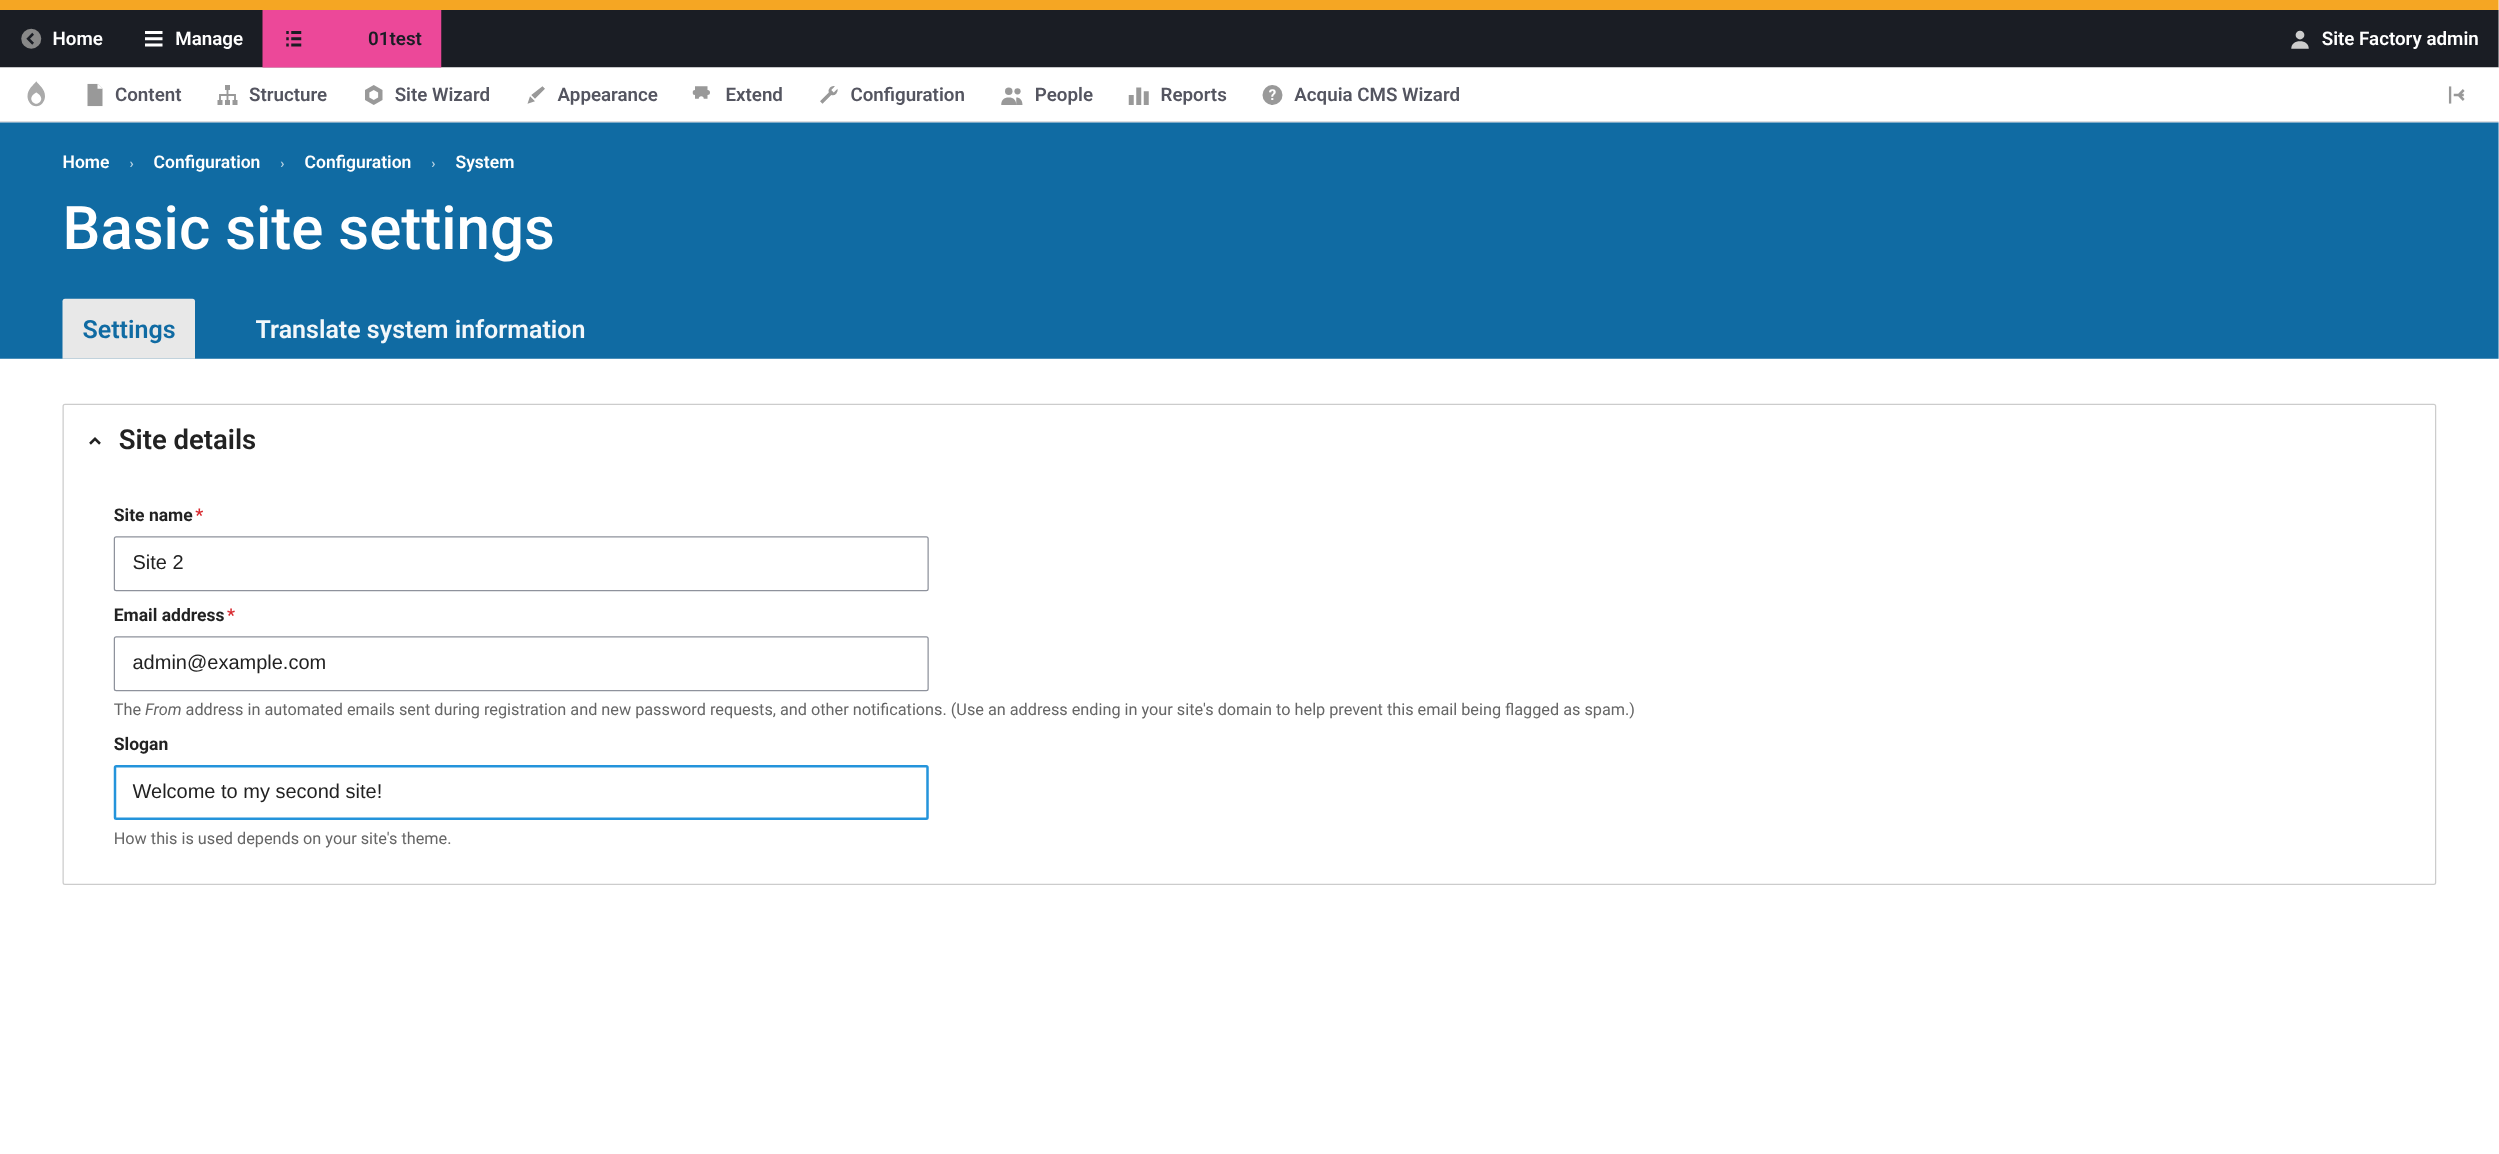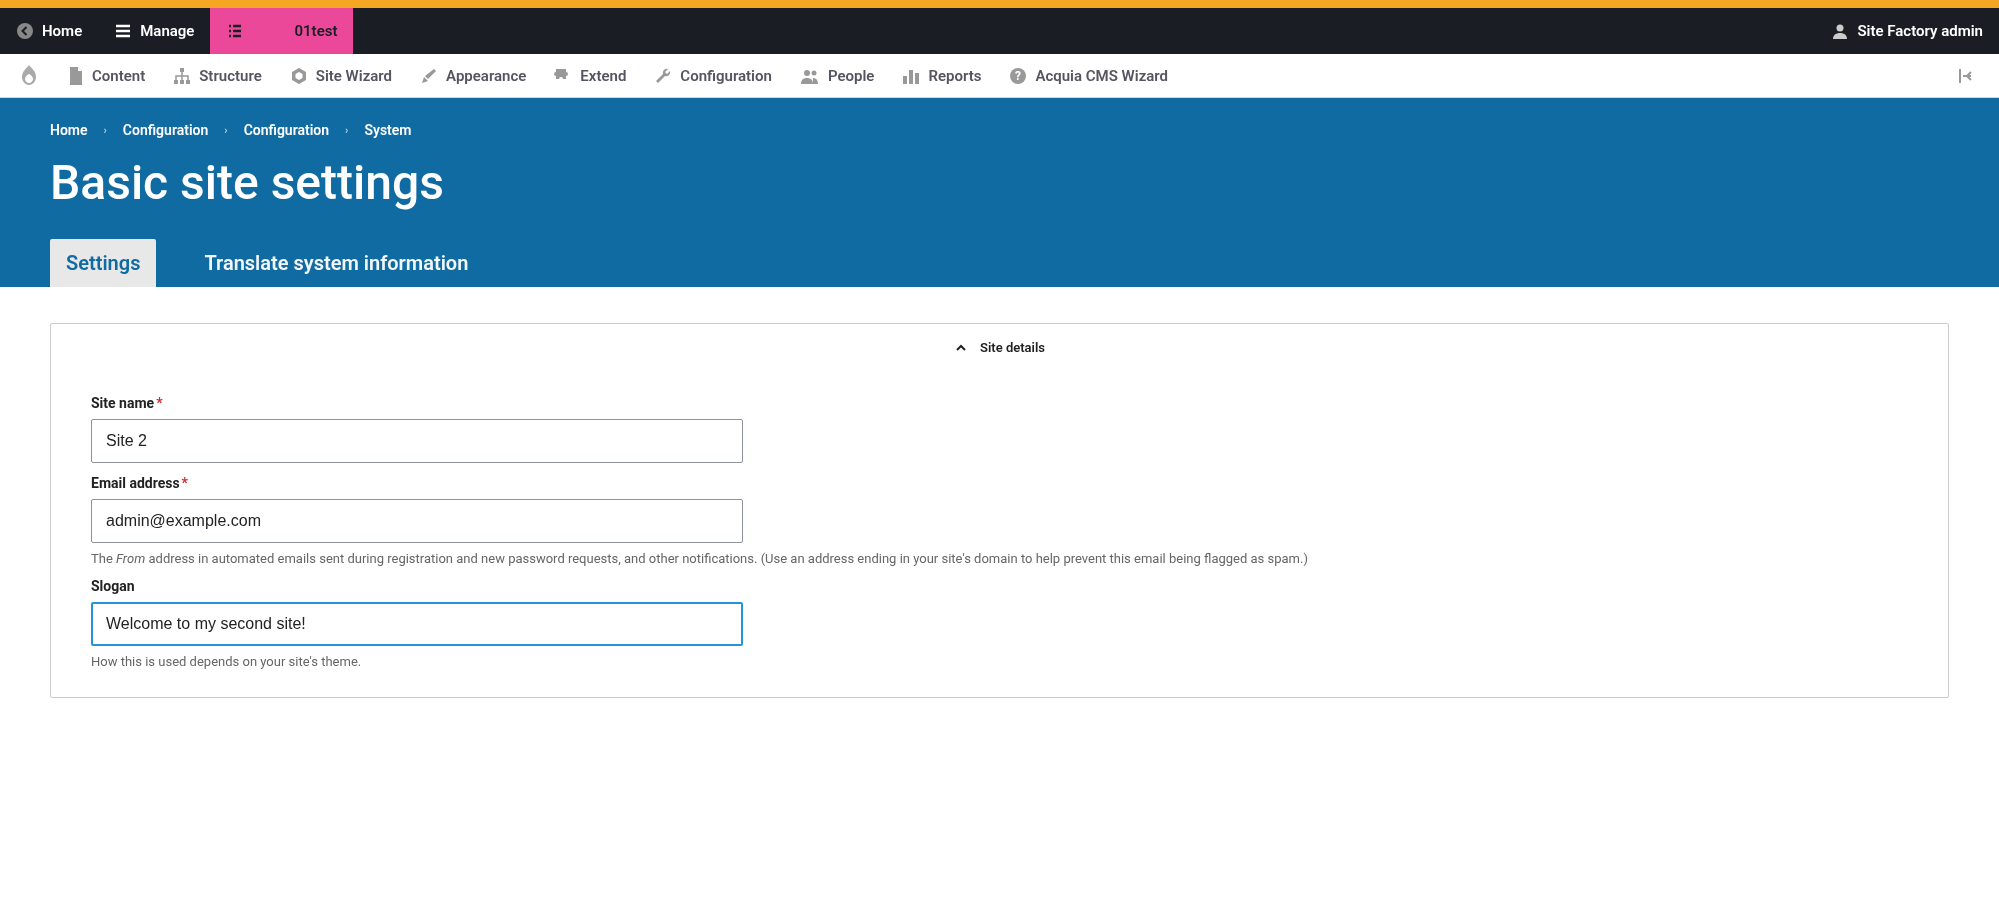--- a/index.html
+++ b/index.html
@@ -91,25 +91,24 @@
     .panel {
       border: 1px solid #ccc;
       border-radius: 2px;
       background: #fff;
     }
     .panel-header {
       display: flex;
       align-items: center;
       gap: 12px;
       padding: 16px 18px;
-      font-size: 13px;
+      font-size: 22px;
       font-weight: 600;
       color: #222;
       cursor: pointer;
-      justify-content: center;
     }
     .panel-body {
       padding: 12px 40px 28px 40px;
     }
     
     .form-field { margin-top: 12px; }
     .form-label {
       font-size: 14px;
       font-weight: 700;
       color: #222;

